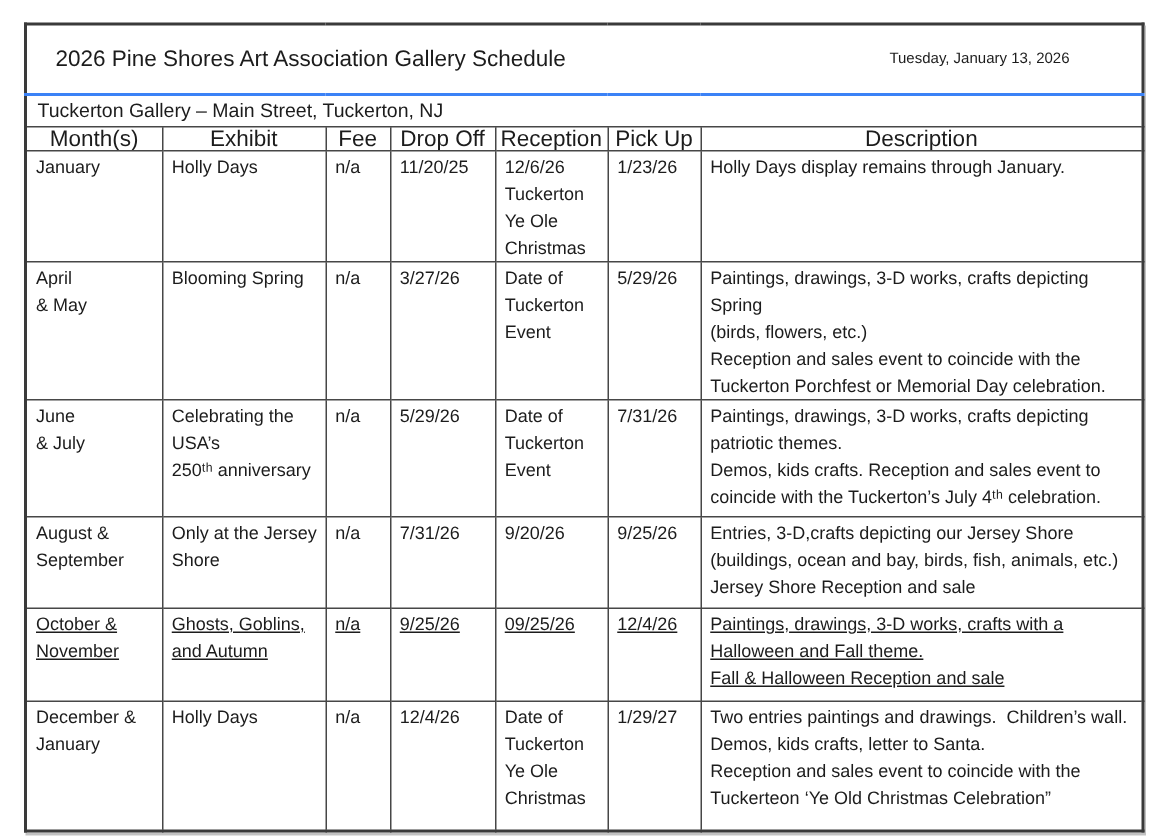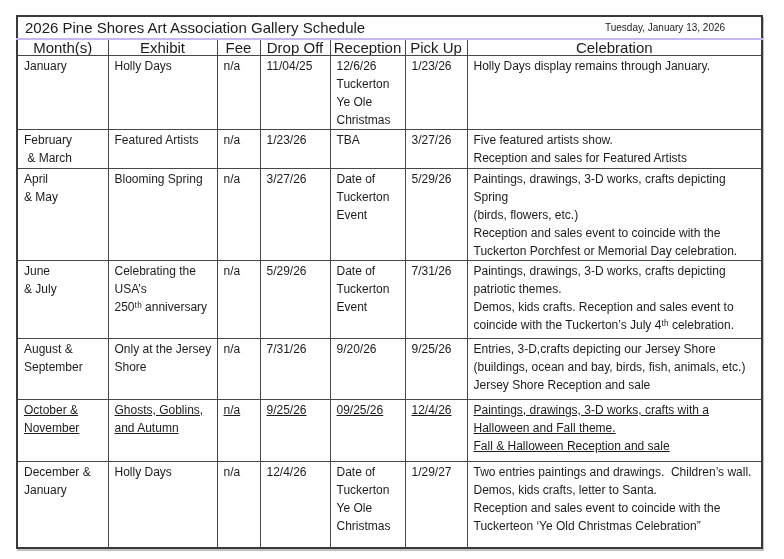--- a/index.html
+++ b/index.html
@@ -11,21 +11,21 @@
   table.schedule{
     position:absolute;left:16px;top:15px;width:745px;
     border-collapse:collapse;table-layout:fixed;
     border:2px solid #3a3a3a;
     box-shadow:1px 2px 0 rgba(120,120,120,0.45);
     background:#ffffff;
   }
   td,th{border:1px solid #474747;overflow:hidden;}
   
   tr.title-row td{
-    border-bottom:2px solid #c4b5fd;height:21px;padding:0;vertical-align:middle;
+    border-bottom:2px solid #3b82f6;height:21px;padding:12px;vertical-align:middle;
   }
   .title-flex{display:flex;justify-content:space-between;align-items:center;height:100%;}
   .doc-title{font-size:15px;padding-left:7px;letter-spacing:0;}
   .doc-date{font-size:10px;padding-right:36px;}
   
   tr.subtitle-row td{
     height:19px;font-size:13px;padding:0 4px 1px 7px;vertical-align:middle;
   }
   
   tr.header-row th{
@@ -56,53 +56,45 @@
   </colgroup>
   <thead>
     <tr class="title-row">
       <td colspan="7">
         <div class="title-flex">
           <span class="doc-title">2026 Pine Shores Art Association Gallery Schedule</span>
           <span class="doc-date">Tuesday, January 13, 2026</span>
         </div>
       </td>
     </tr>
+    <tr class="subtitle-row">
+      <td colspan="7">Tuckerton Gallery – Main Street, Tuckerton, NJ</td>
+    </tr>
     <tr class="header-row">
       <th>Month(s)</th>
       <th>Exhibit</th>
       <th>Fee</th>
       <th>Drop Off</th>
       <th>Reception</th>
       <th>Pick Up</th>
-      <th>Celebration</th>
+      <th>Description</th>
     </tr>
   </thead>
   <tbody>
     <tr class="r0">
       <td>January</td>
       <td>Holly Days</td>
       <td>n/a</td>
-      <td>11/04/25</td>
+      <td>11/20/25</td>
       <td>12/6/26
 Tuckerton
 Ye Ole
 Christmas</td>
       <td>1/23/26</td>
       <td>Holly Days display remains through January.</td>
-    </tr>
-    <tr class="r1">
-      <td>February
-&nbsp;&amp; March</td>
-      <td>Featured Artists</td>
-      <td>n/a</td>
-      <td>1/23/26</td>
-      <td>TBA</td>
-      <td>3/27/26</td>
-      <td>Five featured artists show.
-Reception and sales for Featured Artists</td>
     </tr>
     <tr class="r2">
       <td>April
 &amp; May</td>
       <td>Blooming Spring</td>
       <td>n/a</td>
       <td>3/27/26</td>
       <td>Date of
 Tuckerton
 Event</td>

